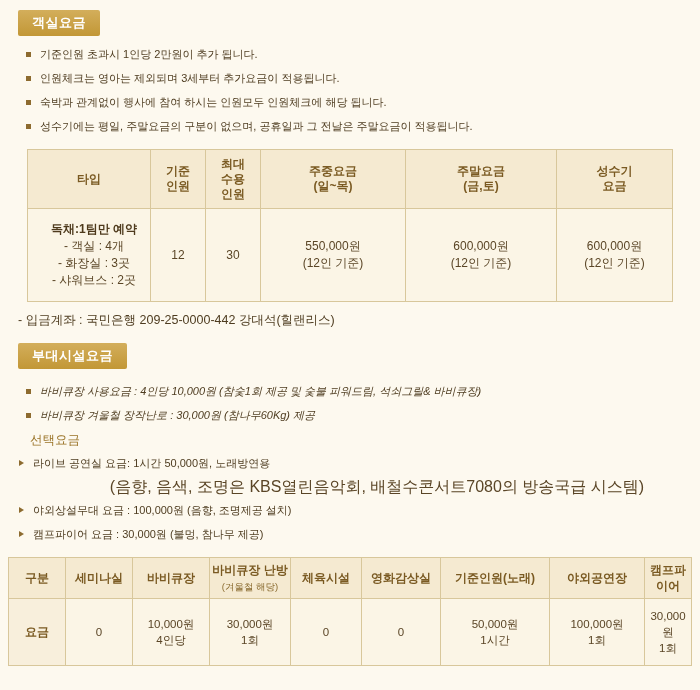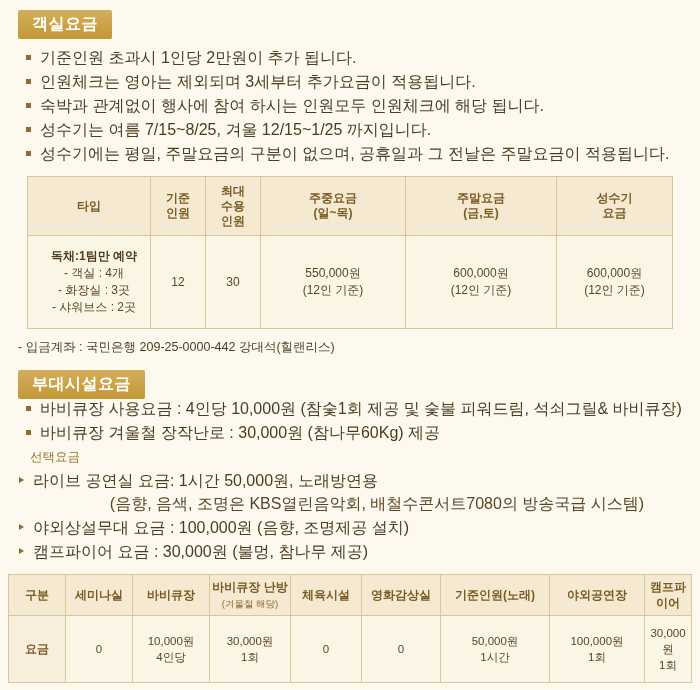--- a/index.html
+++ b/index.html
@@ -23,37 +23,37 @@
     padding: 0;
     box-sizing: border-box;
   }
 
   
   .badge {
     display: inline-block;
     background: #c9a24a;
     background: linear-gradient(#d3ae5b, #c29736);
     color: #ffffff;
-    font-size: 16px;
+    font-size: 13px;
     font-weight: bold;
     padding: 4px 14px 4px 14px;
     border-radius: 2px;
     letter-spacing: 0.5px;
   }
   .badge-wrap { margin: 10px 0 0 18px; }
 
   
   ul.bullets {
     list-style: none;
     margin: 10px 0 0 0;
     padding: 0 0 0 26px;
   }
   ul.bullets li {
     position: relative;
-    font-size: 16px;
+    font-size: 11px;
     color: #4e3c20;
     line-height: 17px;
     padding: 0 0 0 14px;
     margin-bottom: 7px;
   }
   ul.bullets li:before {
     content: "";
     position: absolute;
     left: 0;
     top: 6px;
@@ -105,21 +105,21 @@
     color: #4e3c20;
   }
 
   
   .subhead {
     margin: 8px 0 0 30px;
     font-size: 12.5px;
     font-weight: normal;
     color: #9a7326;
   }
-  ul.bullets.tight { margin-top: 1px; }
+  ul.bullets.tight { margin-top: 14px; font-style: italic; }
   ul.bullets.indent { padding-left: 19px; }
   ul.bullets.indent li:before {
     width: 0; height: 0;
     background: none;
     border-left: 5px solid #8d6b2f;
     border-top: 3.5px solid transparent;
     border-bottom: 3.5px solid transparent;
     top: 5px;
   }
   .noteline {
@@ -173,21 +173,20 @@
 <div class="page">
 
   <div class="badge-wrap">
     <span class="badge">객실요금</span>
   </div>
 
   <ul class="bullets">
     <li>기준인원 초과시 1인당 2만원이 추가 됩니다.</li>
     <li>인원체크는 영아는 제외되며 3세부터 추가요금이 적용됩니다.</li>
     <li>숙박과 관계없이 행사에 참여 하시는 인원모두 인원체크에 해당 됩니다.</li>
-    <li>성수기는 여름 7/15~8/25, 겨울 12/15~1/25 까지입니다.</li>
     <li>성수기에는 평일, 주말요금의 구분이 없으며, 공휴일과 그 전날은 주말요금이 적용됩니다.</li>
   </ul>
 
   <table class="grid">
     <thead>
       <tr>
         <th style="width:118px">타입</th>
         <th style="width:50px; white-space:pre-line">기준
 인원</th>
         <th style="width:50px; white-space:pre-line">최대

